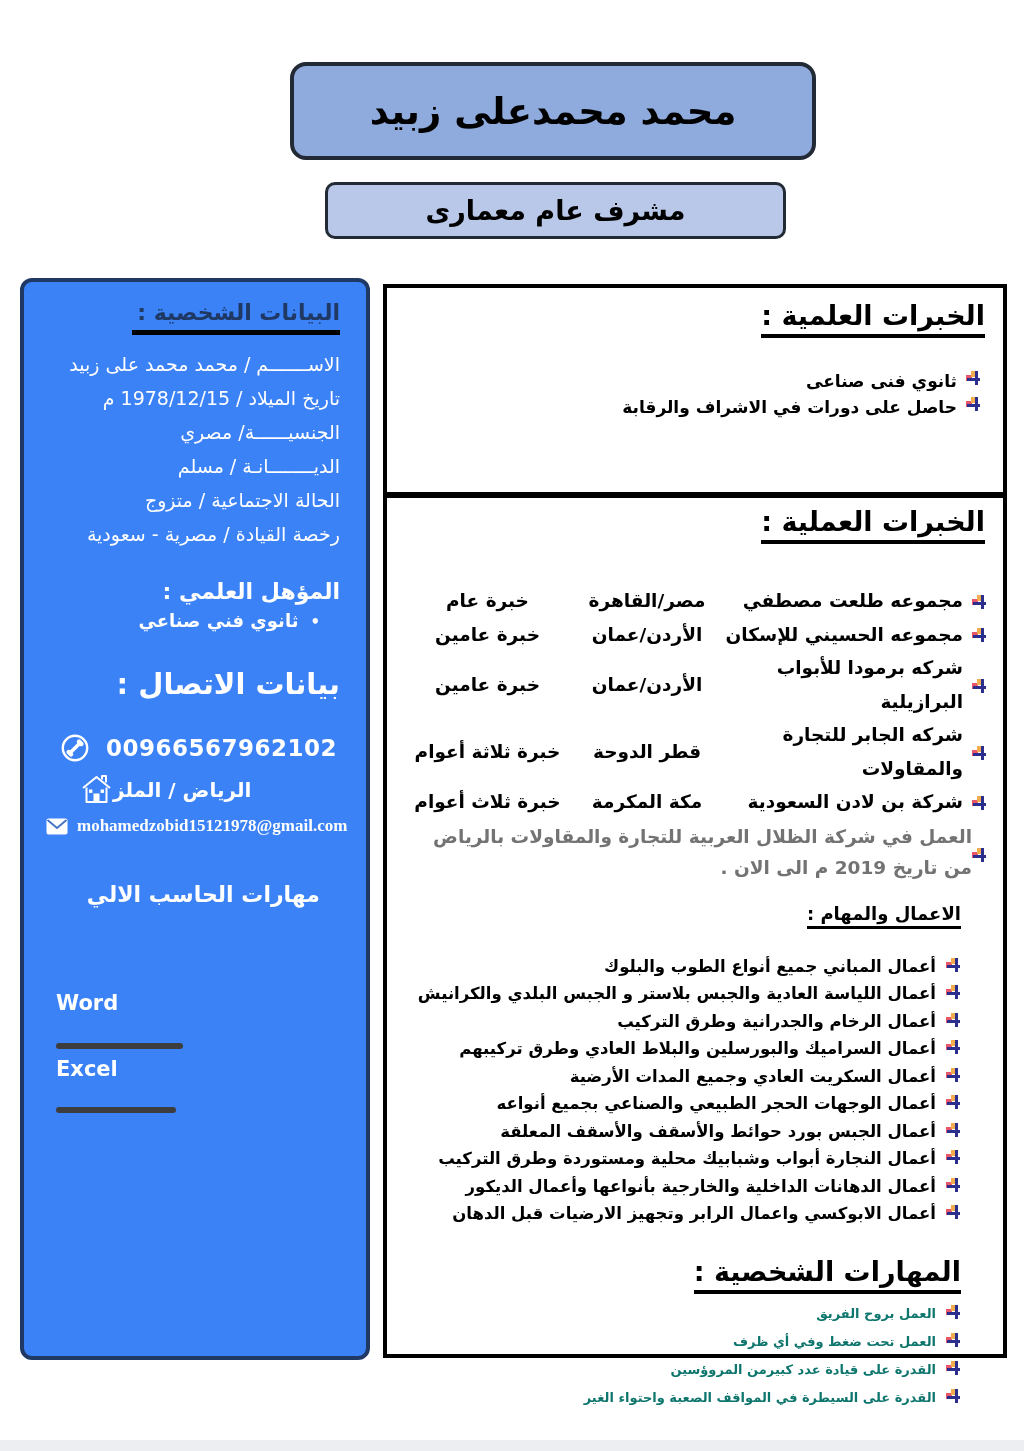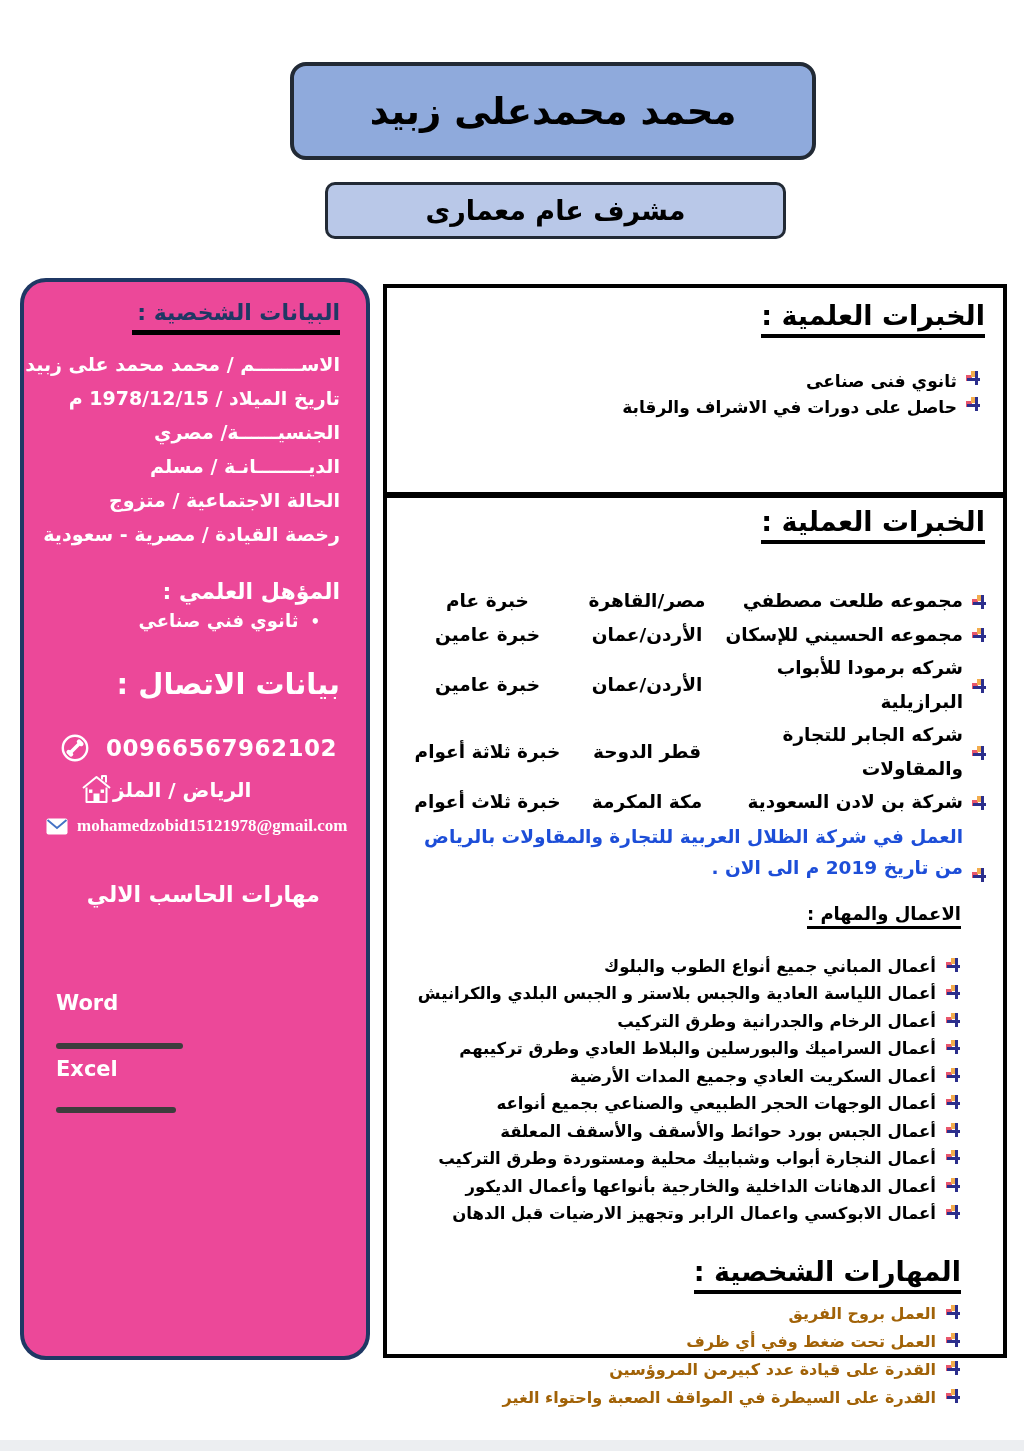--- a/index.html
+++ b/index.html
@@ -12,26 +12,26 @@
     background:#8FAADC; border:4px solid #222A35; border-radius:16px;
     display:flex; align-items:center; justify-content:center; }
   .name-box .txt { font-size:37px; font-weight:bold; color:#000; direction:rtl; }
   .title-box { position:absolute; left:325px; top:182px; width:461px; height:57px;
     background:#B9C8E8; border:3px solid #222A35; border-radius:10px;
     display:flex; align-items:center; justify-content:center; }
   .title-box .txt { font-size:27px; font-weight:bold; color:#000; direction:rtl; }
 
   
   .sidebar { position:absolute; left:20px; top:278px; width:350px; height:1082px;
-    background:#ec4899; border:4px solid #1F3864; border-radius:26px;
+    background:#3b82f6; border:4px solid #1F3864; border-radius:12px;
     direction:rtl; color:#fff; padding:18px 26px 0 20px; }
   .sb-personal-head { font-size:22px; font-weight:bold; color:#1F3864; }
   .sb-ubar { width:208px; height:5px; background:#000; margin-top:5px; }
   .sb-lines { margin-top:12px; }
-  .sb-line { font-size:19px; font-weight:bold; line-height:34px; white-space:nowrap; }
+  .sb-line { font-size:19px; font-weight:normal; line-height:34px; white-space:nowrap; }
   .sb-qual-head { margin-top:28px; font-size:22px; font-weight:bold;text-align:right; }
   .sb-qual-item { margin-top:6px; padding-right:20px; font-size:18px; font-weight:bold; }
   .sb-qual-item .dot { display:inline-block; margin-left:12px; font-size:15px; }
   .sb-contact-head { margin-top:36px; font-size:29px; font-weight:bold; }
   .contact-rows { direction:ltr; margin-top:32px; }
   .c-row { display:flex; align-items:center; }
   .c-row.phone { padding-left:16px; gap:16px; }
   .phone-num { font-size:23px; font-weight:bold; letter-spacing:0.5px; }
   .c-row.addr { margin-top:10px; padding-left:36px; }
   .addr-txt { flex:1; text-align:left; padding-right:28px; font-size:20px; font-weight:bold; direction:rtl; }
@@ -66,30 +66,30 @@
 
   .edu-items { margin-top:30px; padding-right:6px; }
   .edu-item { display:flex; align-items:flex-start; gap:9px; font-size:17px; font-weight:bold; line-height:26px; color:#000; }
 
   .work-rows { margin-top:40px; }
   .w-row { display:grid; grid-template-columns:24px 241px 150px 1fr; align-items:center;
     line-height:33.5px; font-size:18.5px; font-weight:bold; color:#000; }
   .w-company { text-align:right; }
   .w-location { text-align:center; }
   .w-exp { text-align:center; }
-  .w-current { display:flex; align-items:flex-end; gap:9px; font-size:18.5px; font-weight:bold; line-height:31px; margin-top:2px; color:#1d4ed8; }
+  .w-current { display:flex; align-items:center; font-size:18.5px; font-weight:bold; line-height:31px; margin-top:2px; color:#737373; }
 
   .tasks-head-wrap { margin-top:20px; }
   .task-list { margin-top:24px; padding-right:26px; }
   .task-item { display:flex; align-items:flex-start; gap:10px; font-size:16.5px; font-weight:bold; line-height:27.5px; color:#000; }
   .task-item .blt { margin-top:5px; }
 
   .pskills-head-wrap { margin-top:28px; }
   .pskill-list { margin-top:6px; padding-right:26px; }
-  .pskill-item { display:flex; align-items:flex-start; gap:10px; font-size:16px; font-weight:bold; line-height:28px; color:#a16207; }
+  .pskill-item { display:flex; align-items:flex-start; gap:10px; font-size:13px; font-weight:bold; line-height:28px; color:#0f766e; }
   .pskill-item .blt { margin-top:5px; }
 
   .bottom-strip { position:absolute; left:0; top:1440px; width:1024px; height:11px; background:#eceef1; }
   .icn { flex:0 0 auto; }
 </style>
 </head>
 <body>
 
 <div class="page">
 

